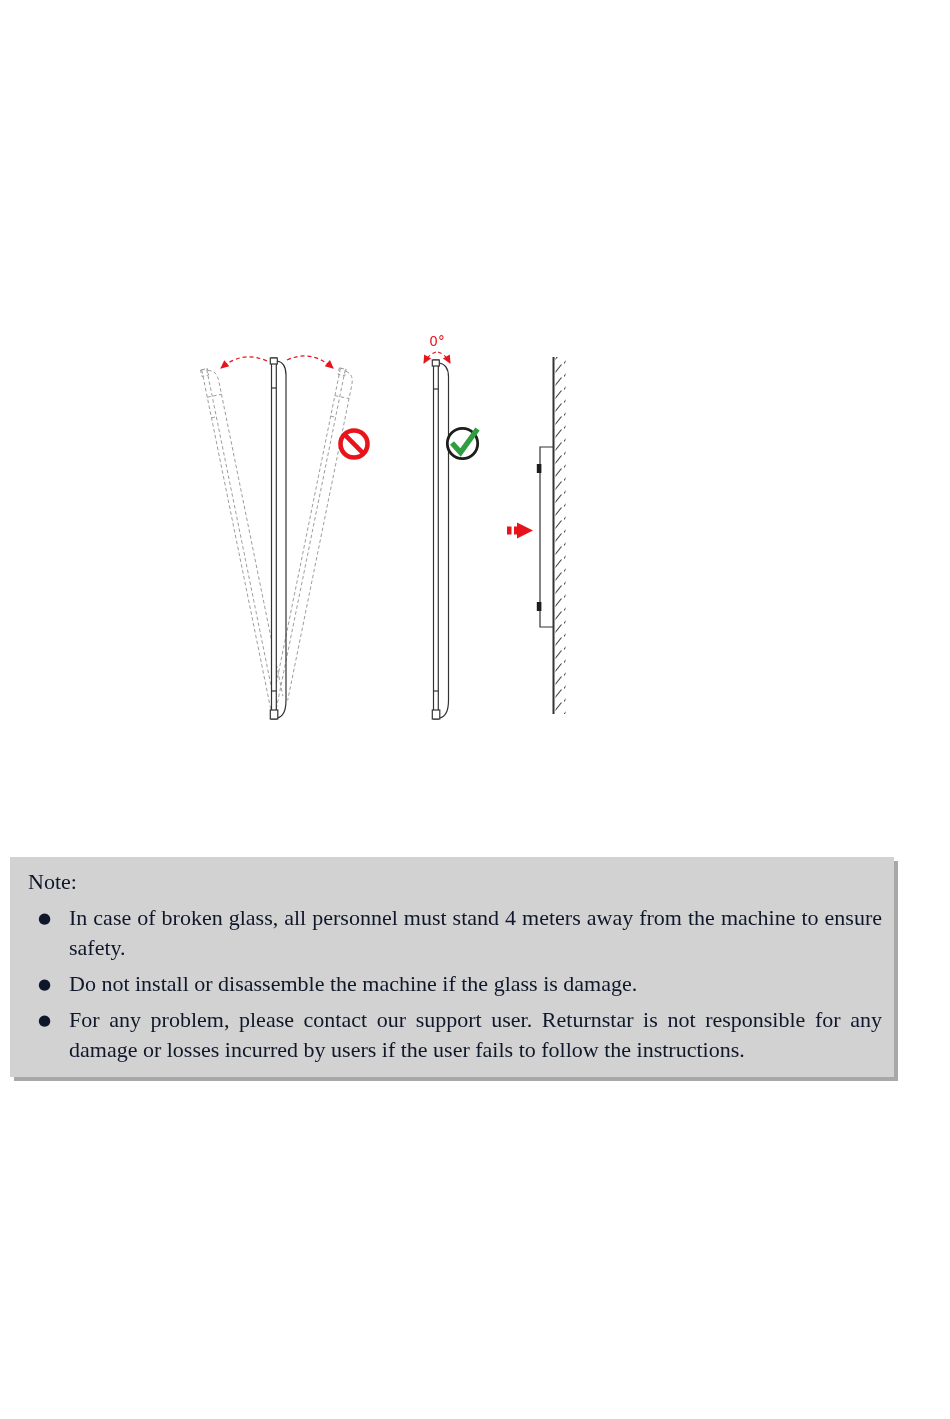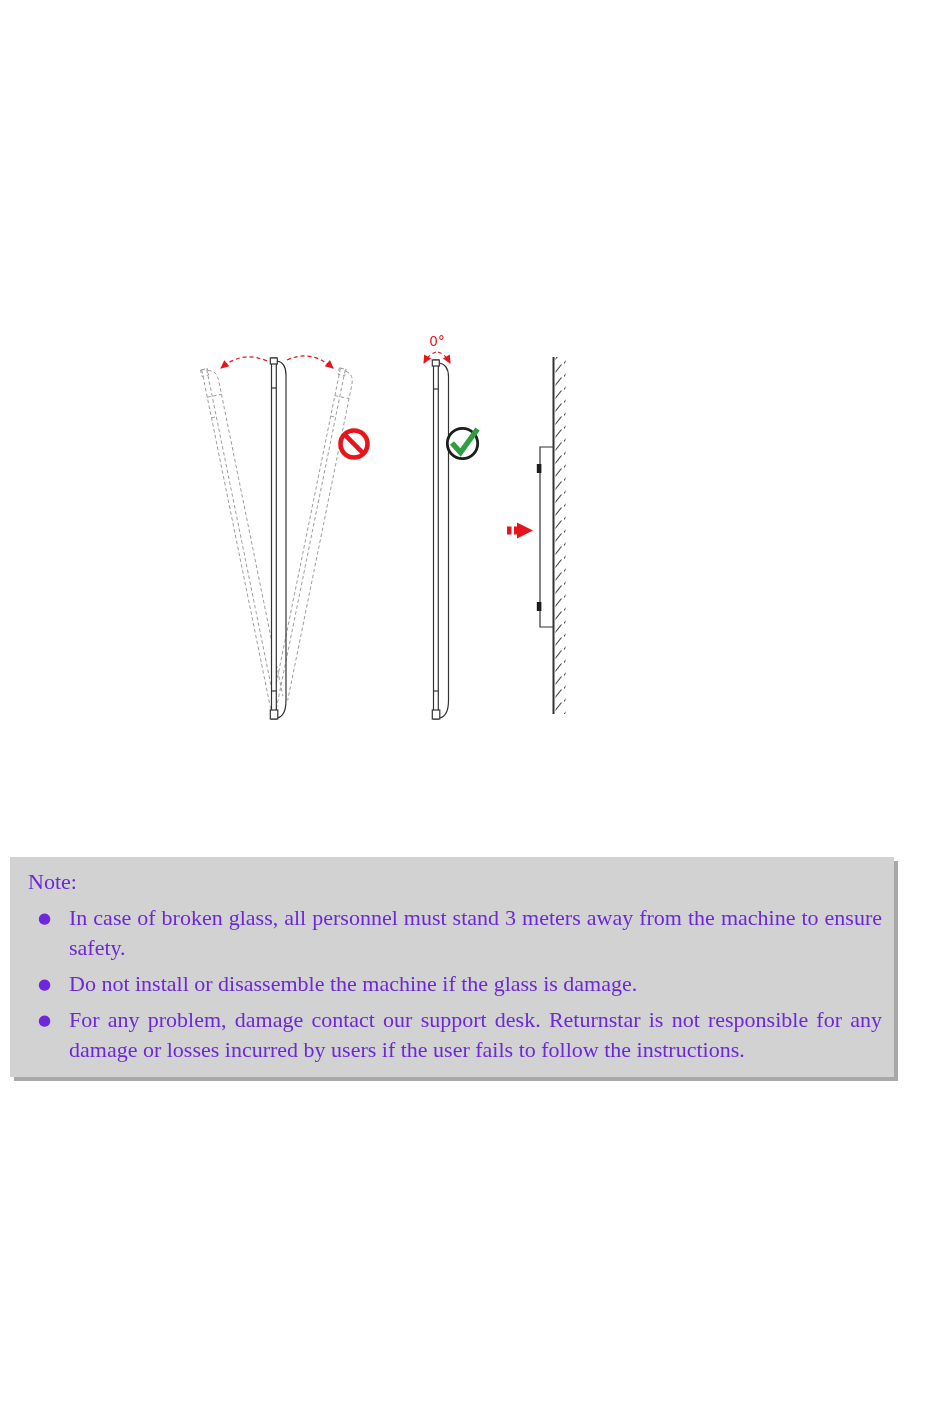--- a/index.html
+++ b/index.html
@@ -21,21 +21,21 @@
 
   
   .note-box {
     position: absolute;
     left: 10px; top: 857px;
     width: 884px;
     box-sizing: border-box;
     background: #d2d2d2;
     box-shadow: 4px 4px 0 0 #a8a8a8;
     padding: 10px 12px 12px 18px;
-    color: #6d28d9;
+    color: #0f172a;
     font-size: 22px;
     line-height: 30px;
   }
   .note-title { margin: 0 0 6px 0; }
   .note-list  { list-style: none; margin: 0; padding: 0; }
   .note-item  { display: flex; margin-top: 6px; }
   .bullet {
     flex: 0 0 41px;
     box-sizing: border-box;
     padding-left: 10px;
@@ -128,24 +128,24 @@
       <polygon points="517,522.5 533,530.5 517,538.5" fill="#e8141c"></polygon>
     </g>
   </g>
 </svg>
 
 <div class="note-box">
   <p class="note-title">Note:</p>
   <ul class="note-list">
     <li class="note-item">
       <span class="bullet">●</span>
-      <span class="note-text">In case of broken glass, all personnel must stand 3 meters away from the machine to ensure safety.</span>
+      <span class="note-text">In case of broken glass, all personnel must stand 4 meters away from the machine to ensure safety.</span>
     </li>
     <li class="note-item">
       <span class="bullet">●</span>
       <span class="note-text">Do not install or disassemble the machine if the glass is damage.</span>
     </li>
     <li class="note-item">
       <span class="bullet">●</span>
-      <span class="note-text">For any problem, damage contact our support desk. Returnstar is not responsible for any damage or losses incurred by users if the user fails to follow the instructions.</span>
+      <span class="note-text">For any problem, please contact our support user. Returnstar is not responsible for any damage or losses incurred by users if the user fails to follow the instructions.</span>
     </li>
   </ul>
 </div>
 
 </body></html>

